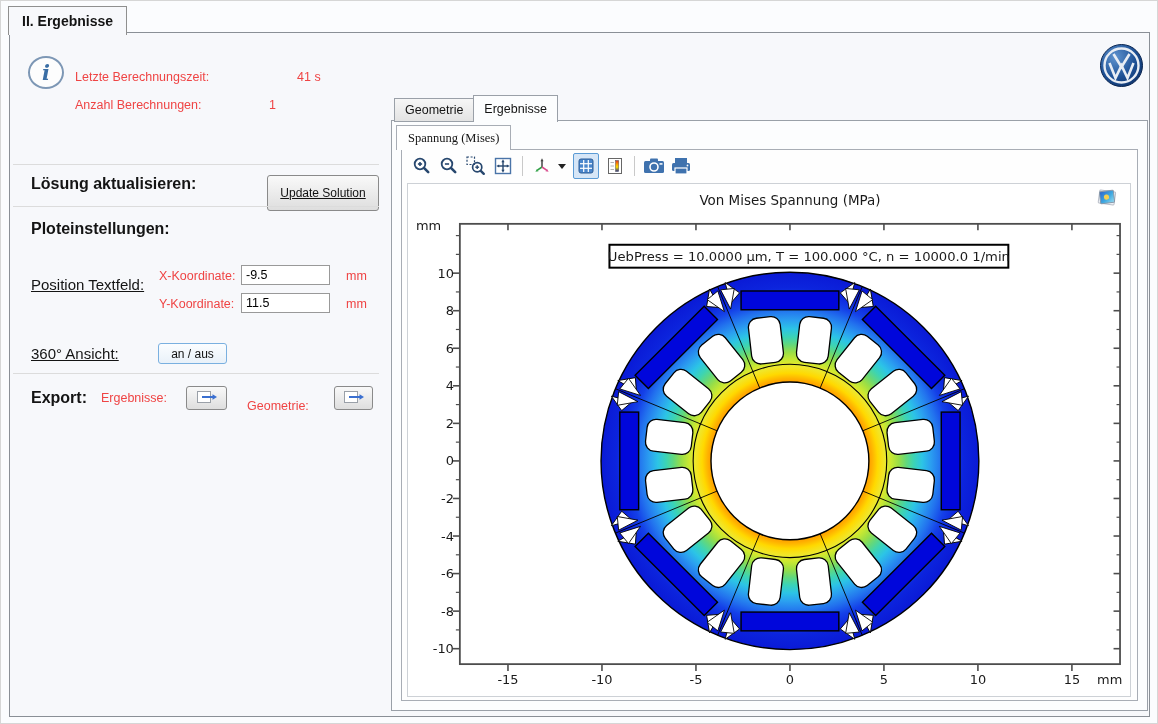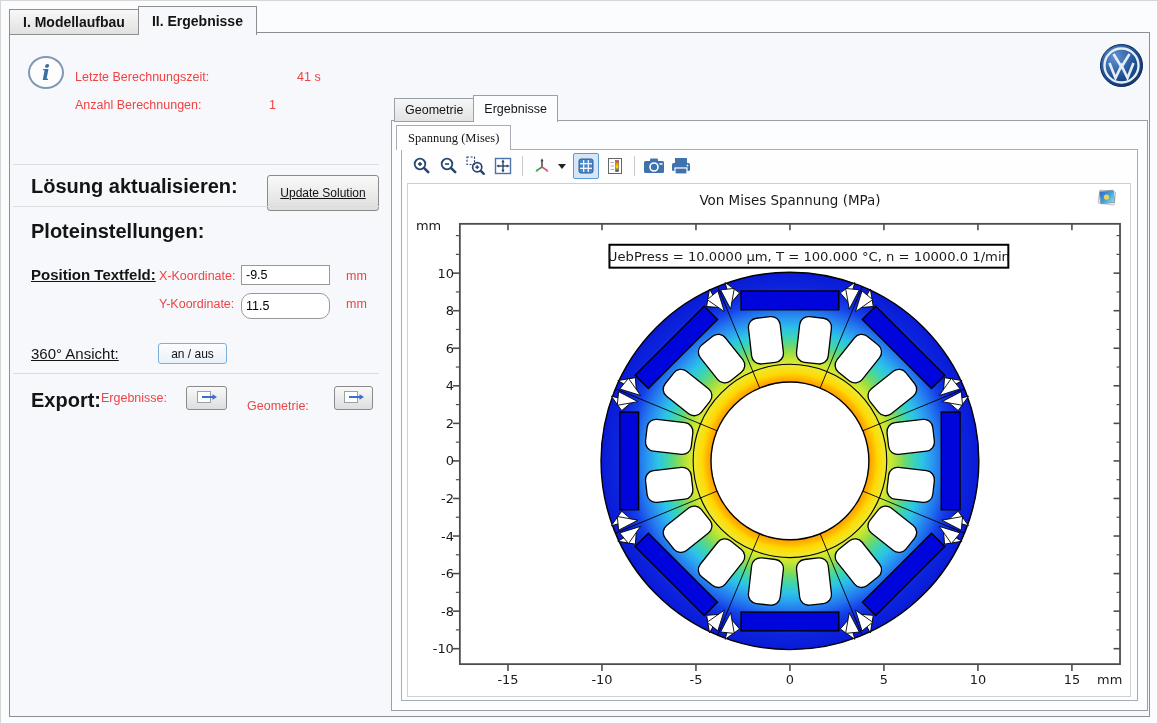--- a/index.html
+++ b/index.html
@@ -11,21 +11,21 @@
   .main-tab{height:26px;padding:0 13px;display:flex;align-items:center;font-weight:bold;
     font-size:14px;background:linear-gradient(#f8f8f8,#e1e1e1);border:1px solid #8f8f8f;
     box-sizing:border-box;cursor:default;white-space:nowrap;}
   .main-tab.active{background:#f7f8fb;height:29px;border-bottom:none;margin-left:-1px;}
   
   .content{position:absolute;left:8px;top:31px;width:1141px;height:685px;background:#f7f8fb;
     border:1px solid #8a8f96;box-sizing:border-box;z-index:1;}
   .content *{box-sizing:border-box;}
   .abs{position:absolute;}
   .lbl{font-size:12.5px;color:#ef4444;white-space:nowrap;}
-  .h-bold{font-size:20px;font-weight:bold;white-space:nowrap;}
+  .h-bold{font-size:16px;font-weight:bold;white-space:nowrap;}
   .h-under{font-size:15px;text-decoration:underline;white-space:nowrap;}
   .divider{position:absolute;left:3px;width:366px;height:1px;background:#dcdcdc;}
   .btn{display:flex;align-items:center;justify-content:center;font-size:12px;color:#111;
     background:linear-gradient(#f9f9f9,#dedede);border:1px solid #8a8a8a;border-radius:3px;cursor:default;}
   .btn.blue{border:1px solid #7ab0e0;background:linear-gradient(#fbfdff,#e9f1f9);}
   .field{border:1px solid #999;background:#fff;font-size:12.5px;padding:1px 4px;
     font-family:"Liberation Sans",sans-serif;}
   .info-icon{width:36px;height:33px;border:2px solid #7d97b5;border-radius:50%;
     display:flex;align-items:center;justify-content:center;
     font:italic bold 21px "DejaVu Serif",serif;color:#3a6ea5;background:#fdfdfd;}
@@ -46,48 +46,47 @@
   .graphics{position:absolute;background:#ffffff;border:1px solid #cdd1d6;}
   .mini-plot-icon{position:absolute;right:12px;top:3px;width:22px;height:20px;}
   .vw-logo{position:absolute;}
 </style>
 </head>
 <body>
 
 <div class="window">
 
   <div class="main-tabs">
-    <div class="main-tab">I. Modellaufbau</div>
     <div class="main-tab active">II. Ergebnisse</div>
   </div>
 
   <div class="content">
 
     <div class="abs info-icon" style="left:18px;top:23px;">i</div>
     <div class="abs lbl" style="left:65px;top:37px;">Letzte Berechnungszeit:</div>
     <div class="abs lbl" style="left:259px;top:37px;margin-left:28px;">41 s</div>
     <div class="abs lbl" style="left:65px;top:65px;">Anzahl Berechnungen:</div>
     <div class="abs lbl" style="left:259px;top:65px;">1</div>
 
     <div class="divider" style="top:131px;"></div>
 
     <div class="abs h-bold" style="left:21px;top:142px;">Lösung aktualisieren:</div>
     <button class="abs btn" style="left:257px;top:142px;width:112px;height:36px;text-decoration:underline;">Update Solution</button>
 
     <div class="divider" style="top:173px;"></div>
 
     <div class="abs h-bold" style="left:21px;top:187px;">Ploteinstellungen:</div>
-    <div class="abs h-under" style="left:21px;top:233px;font-weight:bold;">Position Textfeld:</div>
+    <div class="abs h-under" style="left:21px;top:243px;">Position Textfeld:</div>
 
     <div class="abs lbl" style="left:149px;top:236px;">X-Koordinate:</div>
     <input class="abs field" style="left: 231px; top: 232px; width: 89px; height: 20px;" value="-9.5">
     <div class="abs lbl" style="left:336px;top:236px;">mm</div>
 
     <div class="abs lbl" style="left:149px;top:264px;">Y-Koordinate:</div>
-    <input class="abs field" style="left: 231px; top: 260px; width: 89px; height: 26px; border-radius: 10px;" value="11.5">
+    <input class="abs field" style="left: 231px; top: 260px; width: 89px; height: 20px;" value="11.5">
     <div class="abs lbl" style="left:336px;top:264px;">mm</div>
 
     <div class="abs h-under" style="left:21px;top:312px;">360° Ansicht:</div>
     <button class="abs btn blue" style="left:148px;top:310px;width:69px;height:21px;">an / aus</button>
 
     <div class="divider" style="top:340px;"></div>
 
     <div class="abs h-bold" style="left:21px;top:356px;">Export:</div>
     <div class="abs lbl" style="left:91px;top:358px;">Ergebnisse:</div>
     <button class="abs btn" style="left:176px;top:353px;width:41px;height:24px;">

